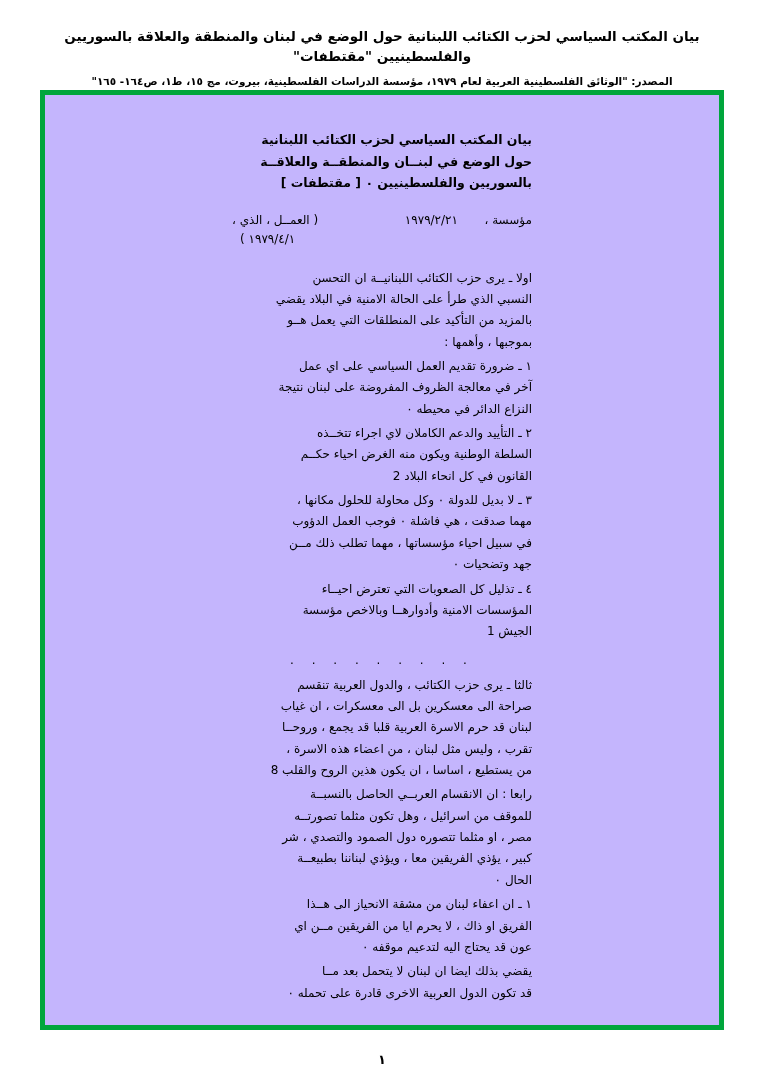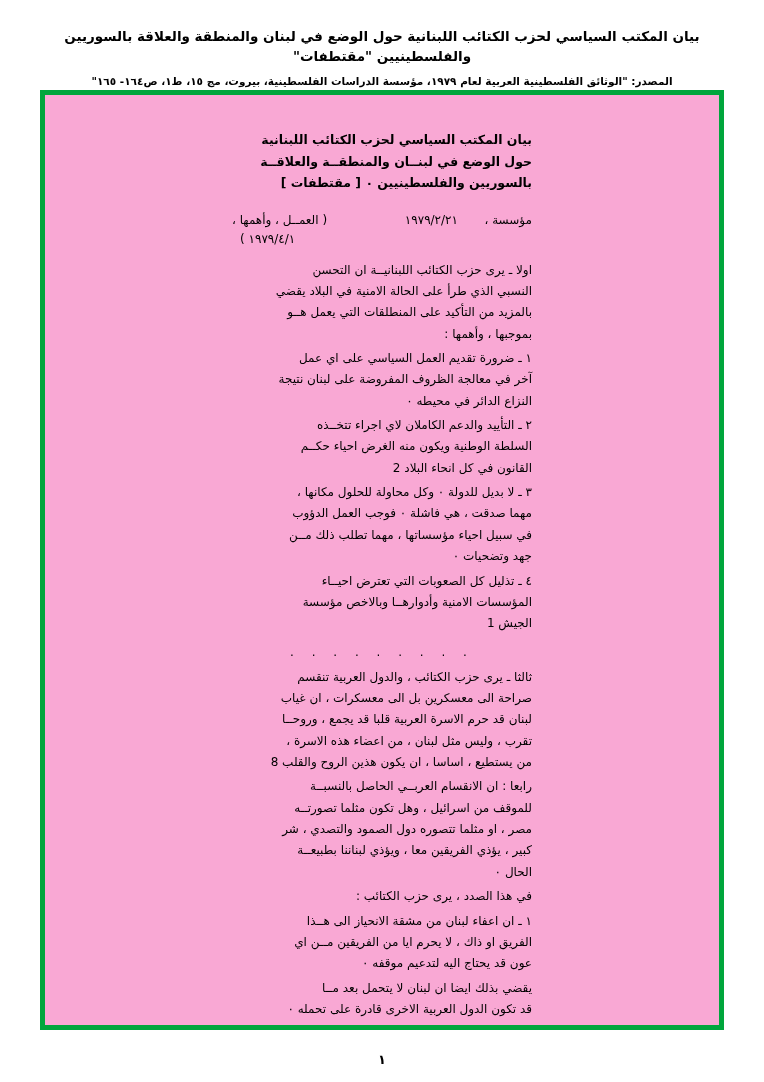--- a/index.html
+++ b/index.html
@@ -46,21 +46,21 @@
     max-width: 700px;
   }
   .frame {
     position: absolute;
     left: 40px;
     top: 90px;
     width: 684px;
     height: 940px;
     border: 5px solid #00a63c;
     box-sizing: border-box;
-    background: #f9a8d4;
+    background: #c4b5fd;
   }
   .frame-inner {
     position: absolute;
     left: 0; top: 0; right: 0; bottom: 0;
     padding: 28px 34px 20px 34px;
     box-sizing: border-box;
   }
   .body-col {
     width: 300px;
     margin: 0 auto;
@@ -115,21 +115,21 @@
   .para {
     font-family: "DejaVu Sans", sans-serif;
     font-size: 12px;
     line-height: 1.78;
     direction: rtl;
     text-align: right;
     margin: 0 0 2px 0;
     white-space: pre-line;
   }
   .para.first {
-    margin-top: 12px;
+    margin-top: 20px;
   }
   .para.gap {
     margin-top: 3px;
   }
   .dots {
     text-align: center;
     letter-spacing: 7px;
     font-size: 12px;
     margin: 10px 0 8px 0;
     direction: ltr;
@@ -160,21 +160,21 @@
     <div class="frame-inner">
       <div class="body-col">
 
         <div class="heading">بيان المكتب السياسي لحزب الكتائب اللبنانية حول
 الوضع في لبنــان والمنطقــة والعلاقــة بالسوريين
 والفلسطينيين ٠  [ مقتطفات ]</div>
 
         <div class="dateline">
           <span class="dl-right">مؤسسة ،</span>
           <span class="dl-mid">١٩٧٩/٢/٢١</span>
-          <span class="dl-left1">( العمــل ، وأهمها ،</span>
+          <span class="dl-left1">( العمــل ، الذي ،</span>
           <span class="dl-left2">١٩٧٩/٤/١ )</span>
         </div>
 
         <div class="para first">اولا ـ يرى حزب الكتائب اللبنانيــة ان التحسن
 النسبي الذي طرأ على الحالة الامنية في البلاد يقضي
 بالمزيد من التأكيد على المنطلقات التي يعمل هــو
 بموجبها ، وأهمها :</div>
         <div class="para gap">١ ـ ضرورة تقديم العمل السياسي على اي عمل
 آخر في معالجة الظروف المفروضة على لبنان نتيجة
 النزاع الدائر في محيطه ٠</div>
@@ -194,21 +194,20 @@
         <div class="para">ثالثا ـ يرى حزب الكتائب ، والدول العربية تنقسم
 صراحة الى معسكرين بل الى معسكرات ، ان غياب
 لبنان قد حرم الاسرة العربية قلبا قد يجمع ، وروحــا
 تقرب ، وليس مثل لبنان ، من اعضاء هذه الاسرة ،
 من يستطيع ، اساسا ، ان يكون هذين الروح والقلب 8</div>
         <div class="para gap">رابعا : ان الانقسام العربــي الحاصل بالنسبــة
 للموقف من اسرائيل ، وهل تكون مثلما تصورتــه
 مصر ، او مثلما تتصوره دول الصمود والتصدي ، شر
 كبير ، يؤذي الفريقين معا ، ويؤذي لبناننا بطبيعــة
 الحال ٠</div>
-        <div class="para gap">في هذا الصدد ، يرى حزب الكتائب :</div>
         <div class="para gap">١ ـ ان اعفاء لبنان من مشقة الانحياز الى هــذا
 الفريق او ذاك ، لا يحرم ايا من الفريقين مــن اي
 عون قد يحتاج اليه لتدعيم موقفه ٠</div>
         <div class="para gap">يقضي بذلك ايضا ان لبنان لا يتحمل بعد مــا
 قد تكون الدول العربية الاخرى قادرة على تحمله ٠</div>
 
       </div>
     </div>
   </div>
 

